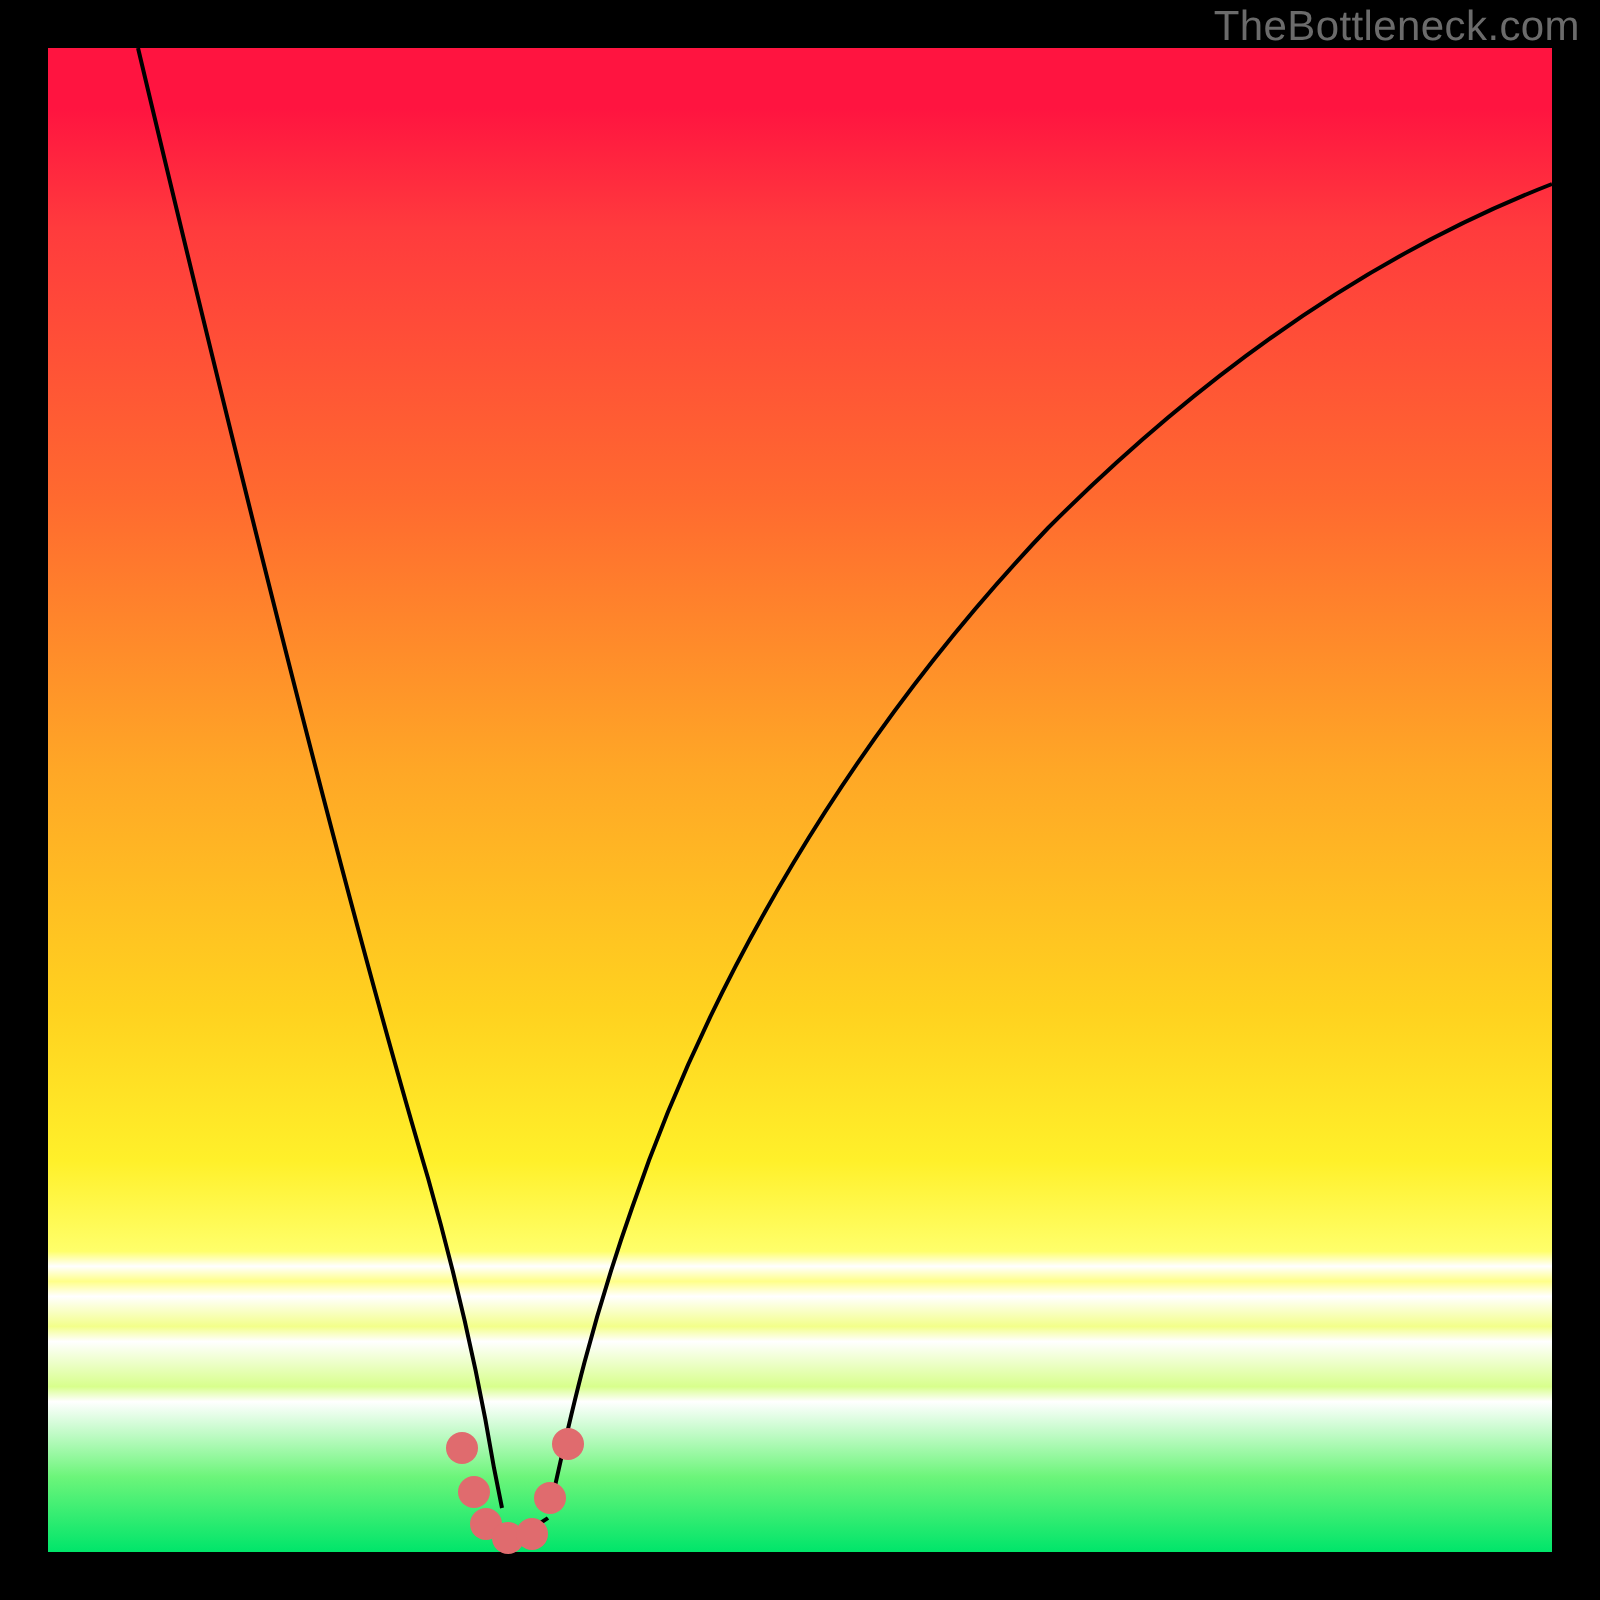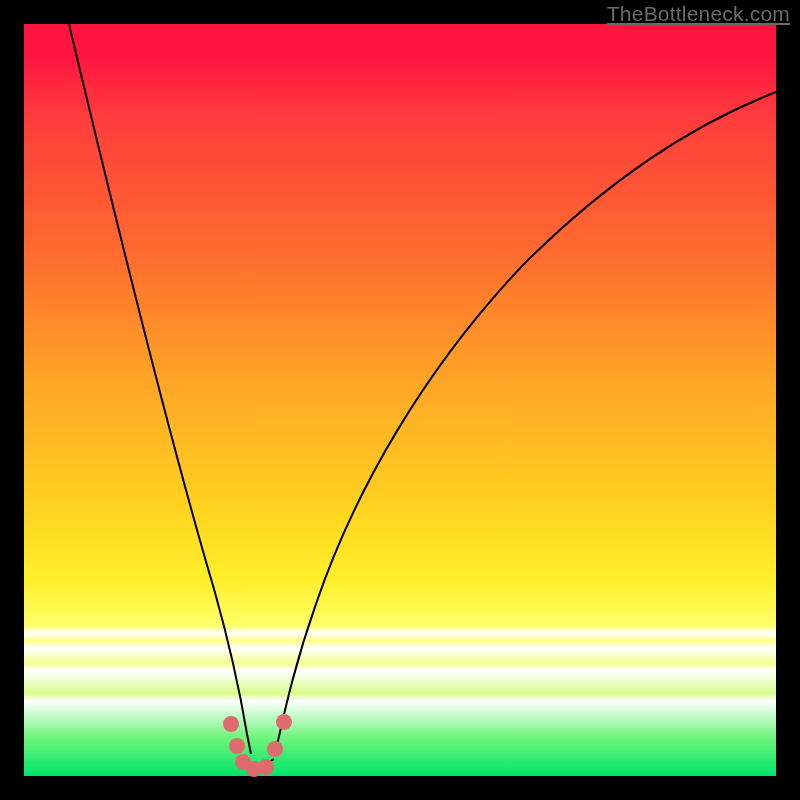--- a/index.html
+++ b/index.html
@@ -39,21 +39,20 @@
   }
   .watermark {
     position: absolute;
     top: 2px;
     right: 10px;
     color: #6b6b6b;
     font-size: 21px;
     font-weight: 500;
     letter-spacing: 0.2px;
     z-index: 5;
-    text-decoration: underline;
   }
   svg.curves {
     position: absolute;
     left: 0;
     top: 0;
     width: 752px;
     height: 752px;
     overflow: visible;
   }
   .curve {

